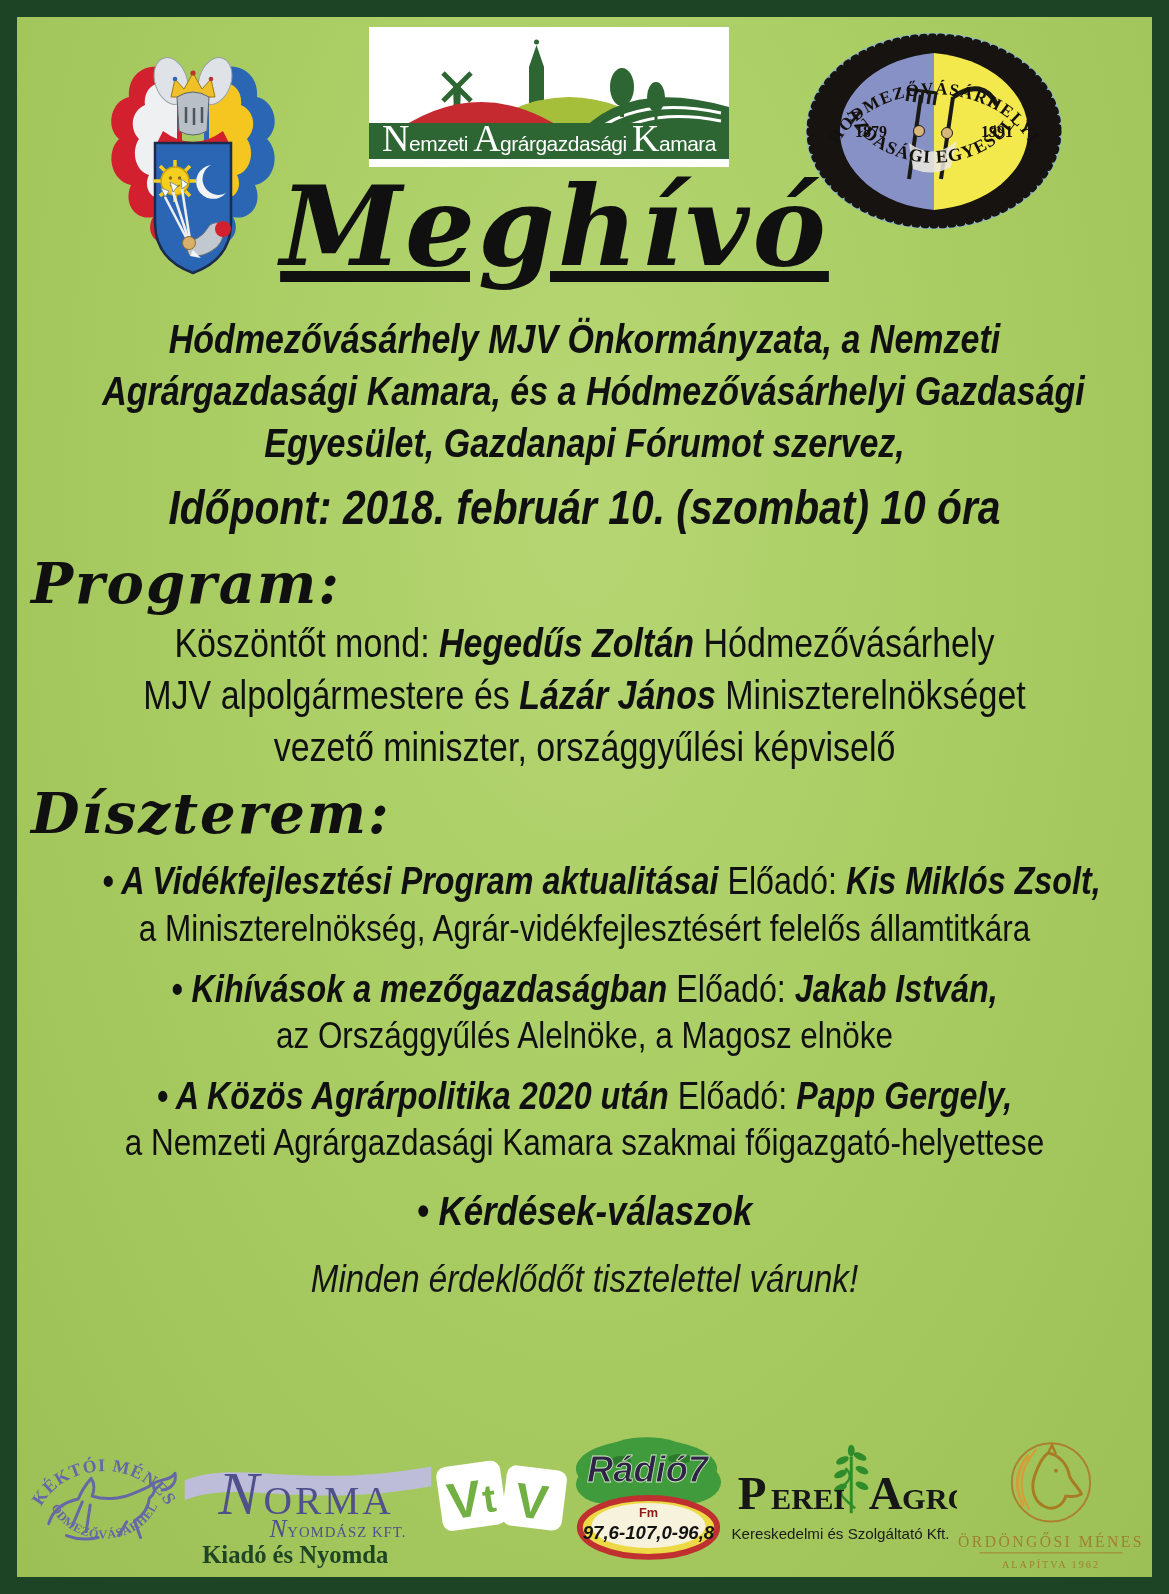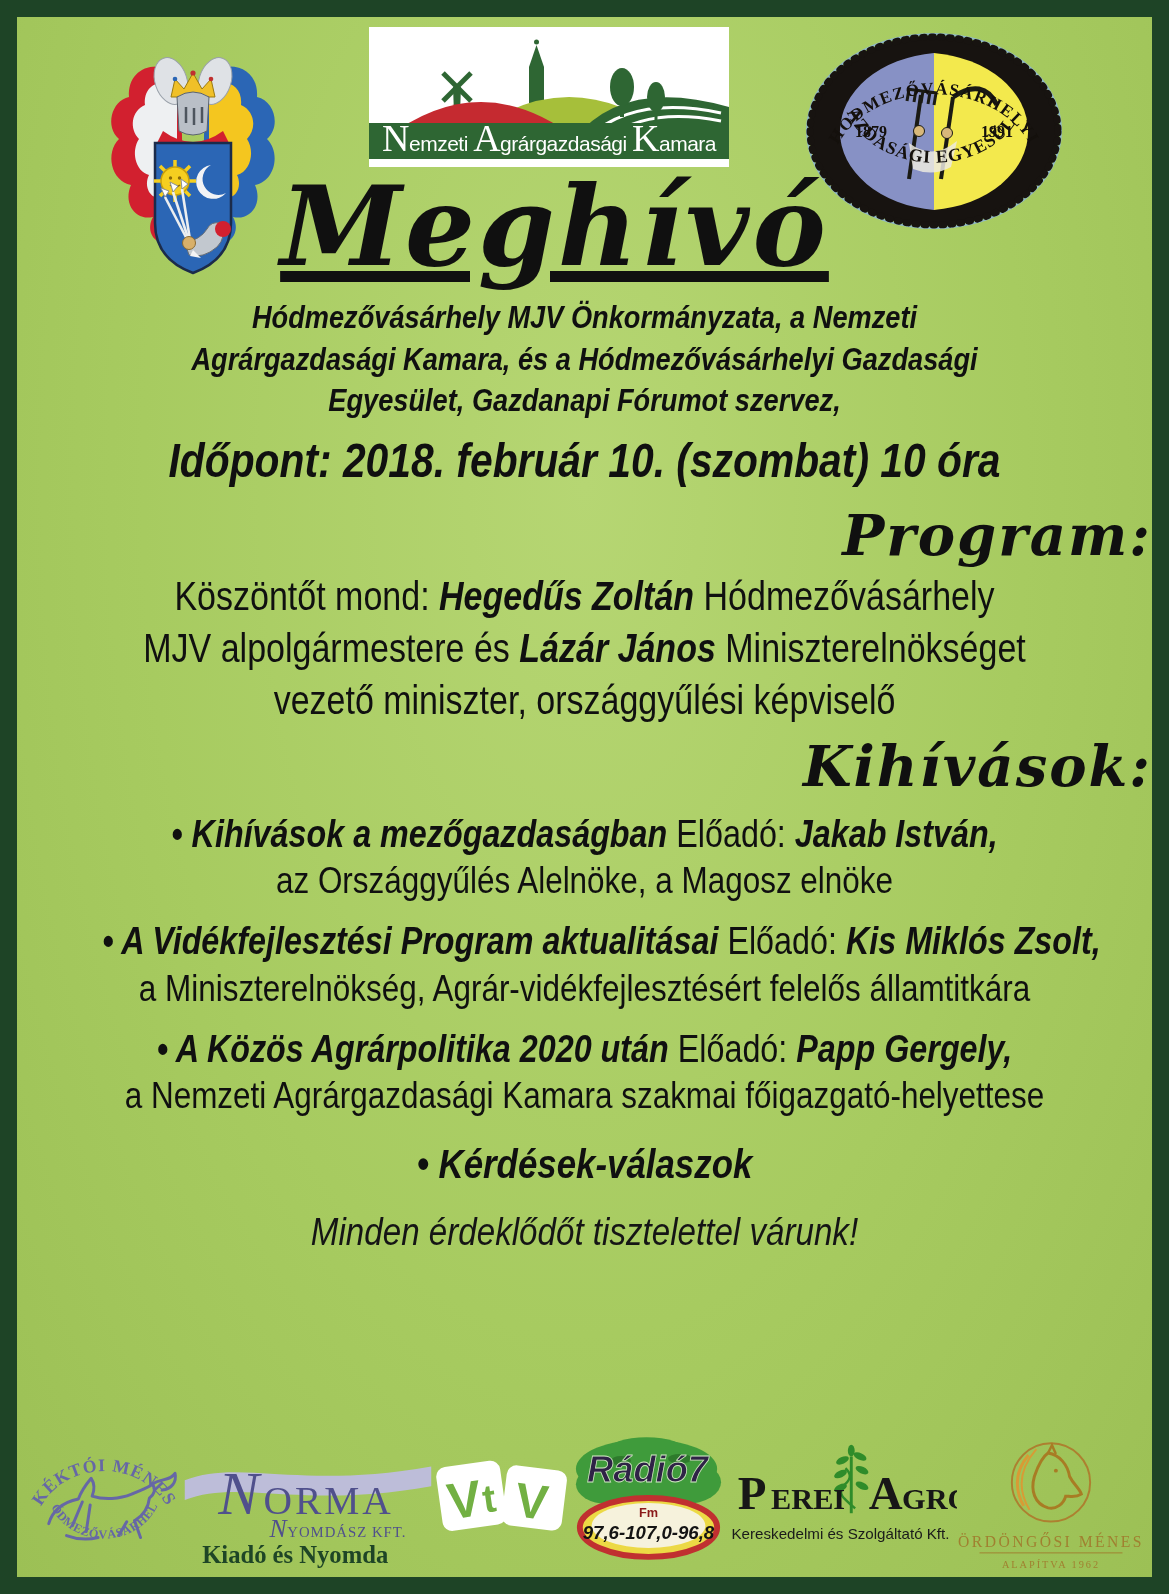--- a/index.html
+++ b/index.html
@@ -15,29 +15,29 @@
   .bi{font-weight:bold;font-style:italic;}
   .header{position:relative;height:280px;}
   .crest{position:absolute;left:68px;top:18px;}
   .nak{position:absolute;left:352px;top:10px;}
   .hge{position:absolute;left:788px;top:14px;}
   .meghivo{
     position:absolute;left:0;right:60px;top:152px;text-align:center;
     font-family:"DejaVu Serif",serif;font-style:italic;font-weight:bold;
     font-size:110px;line-height:1.05;letter-spacing:3px;text-decoration:underline;
   }
-  .intro{margin-top:0;font-size:32px;line-height:1.3;}
+  .intro{margin-top:16px;font-size:40px;line-height:1.3;}
   .event{margin-top:8px;line-height:1.05;}
   .event .big{font-size:64px;font-weight:bold;font-style:italic;}
   .event .suffix{font-size:46px;}
   .datetime{margin-top:10px;font-size:48px;line-height:1.2;}
   .location{margin-top:14px;font-size:40px;line-height:1.3;}
   .script-heading{
     font-family:"DejaVu Serif",serif;font-style:italic;font-weight:bold;
-    font-size:56px;line-height:1.15;text-align:right;letter-spacing:2px;
+    font-size:56px;line-height:1.15;text-align:left;letter-spacing:2px;padding-left:14px;
   }
   .ph{margin-top:14px;}
   .prog-lines{margin-top:2px;font-size:40px;line-height:1.3;}
   .eh{margin-top:8px;}
   .bullets{margin-top:4px;}
   .lecture{margin-top:12px;font-size:38px;line-height:1.27;}
   .lecture .l2{font-size:37px;}
   .qa{margin-top:20px;font-size:41px;line-height:1.2;}
   .closing{margin-top:20px;font-size:39px;font-style:italic;line-height:1.2;color:#151515;}
   .footer{
@@ -178,29 +178,29 @@
   </div>
 
 
   <div class="script-heading ph">Program:</div>
   <div class="prog-lines center">
     <span class="cond"><span>Köszöntőt mond: </span><span class="bi">Hegedűs Zoltán</span><span> Hódmezővásárhely</span></span>
     <span class="cond"><span>MJV alpolgármestere és </span><span class="bi">Lázár János</span><span> Miniszterelnökséget</span></span>
     <span class="cond">vezető miniszter, országgyűlési képviselő</span>
   </div>
 
-  <div class="script-heading eh">Kihívások:</div>
+  <div class="script-heading eh">Díszterem:</div>
   <div class="bullets center">
+    <div class="lecture">
+      <span class="cond l1"><span class="bi">• </span><span class="bi">A Vidékfejlesztési Program aktualitásai</span><span> Előadó: </span><span class="bi">Kis Miklós Zsolt,</span></span>
+      <span class="cond l2">a Miniszterelnökség, Agrár-vidékfejlesztésért felelős államtitkára</span>
+    </div>
     <div class="lecture">
       <span class="cond l1"><span class="bi">• </span><span class="bi">Kihívások a mezőgazdaságban</span><span> Előadó: </span><span class="bi">Jakab István,</span></span>
       <span class="cond l2">az Országgyűlés Alelnöke, a Magosz elnöke</span>
-    </div>
-    <div class="lecture">
-      <span class="cond l1"><span class="bi">• </span><span class="bi">A Vidékfejlesztési Program aktualitásai</span><span> Előadó: </span><span class="bi">Kis Miklós Zsolt,</span></span>
-      <span class="cond l2">a Miniszterelnökség, Agrár-vidékfejlesztésért felelős államtitkára</span>
     </div>
     <div class="lecture">
       <span class="cond l1"><span class="bi">• </span><span class="bi">A Közös Agrárpolitika 2020 után</span><span> Előadó: </span><span class="bi">Papp Gergely,</span></span>
       <span class="cond l2">a Nemzeti Agrárgazdasági Kamara szakmai főigazgató-helyettese</span>
     </div>
   </div>
 
   <div class="qa center">
     <span class="cond"><span class="bi">• </span><span class="bi">Kérdések-válaszok</span></span>
   </div>

